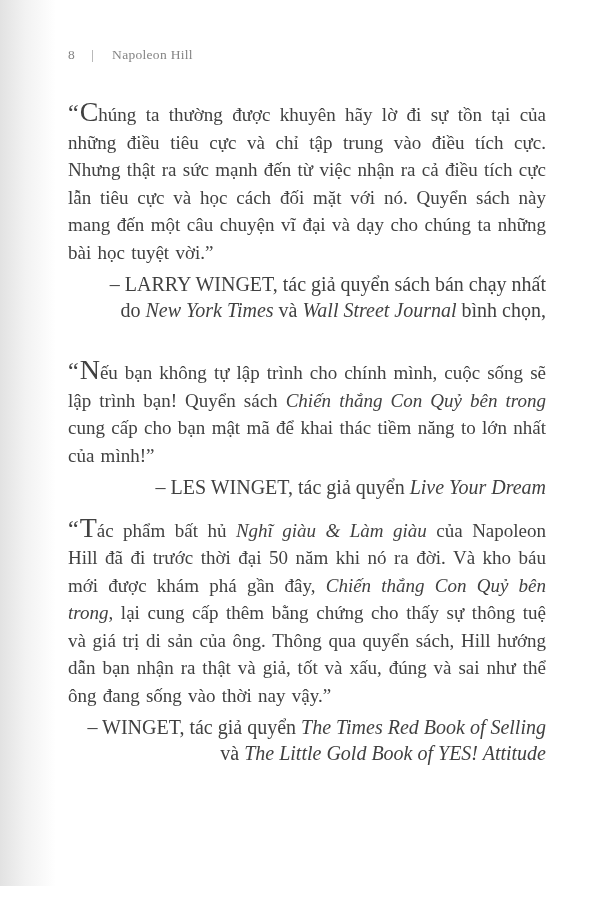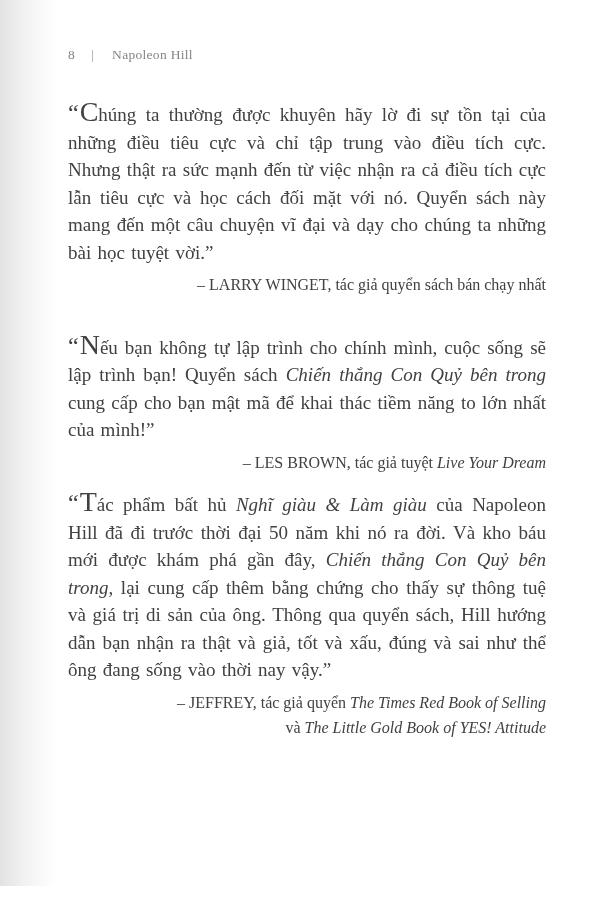--- a/index.html
+++ b/index.html
@@ -50,21 +50,21 @@
     line-height: 0;
     letter-spacing: 1px;
   }
   .lead-cap {
     font-size: 28px;
     line-height: 0;
   }
   .it { font-style: italic; }
   .attribution {
     margin-top: 6px;
-    font-size: 16px;
+    font-size: 20px;
     line-height: 25.5px;
     color: #414141;
     text-align: right;
   }
 </style>
 </head>
 <body>
 
 <div class="page">
   <div class="gutter-shadow"></div>
@@ -72,32 +72,33 @@
   <div class="content">
 
     <div class="running-header">
       <span class="pgnum">8</span><span class="divider">|</span><span>Napoleon Hill</span>
     </div>
 
     <section>
       <p class="quote-body q1"><span class="open-quote">“</span><span class="lead-cap">C</span><span><span>húng ta thường được khuyên hãy lờ đi sự tồn tại của những điều tiêu cực và chỉ tập trung vào điều tích cực. Nhưng thật ra sức mạnh đến từ việc nhận ra cả điều tích cực lẫn tiêu cực và học cách đối mặt với nó. Quyển sách này mang đến một câu chuyện vĩ đại và dạy cho chúng ta những bài học tuyệt vời.”</span></span></p>
       <div class="attribution">
           <div><span>– LARRY WINGET, tác giả quyển sách bán chạy nhất</span></div>
+          <div><span>do </span><span class="it">New York Times</span><span> và </span><span class="it">Wall Street Journal</span><span> bình chọn,</span></div>
         </div>
     </section>
 
     <section>
       <p class="quote-body q2"><span class="open-quote">“</span><span class="lead-cap">N</span><span><span>ếu bạn không tự lập trình cho chính mình, cuộc sống sẽ lập trình bạn! Quyển sách </span><span class="it">Chiến thắng Con Quỷ bên trong</span><span> cung cấp cho bạn mật mã để khai thác tiềm năng to lớn nhất của mình!”</span></span></p>
       <div class="attribution">
-          <div><span>– LES BROWN, tác giả tuyệt </span><span class="it">Live Your Dream</span></div>
+          <div><span>– LES WINGET, tác giả quyển </span><span class="it">Live Your Dream</span></div>
         </div>
     </section>
 
     <section>
       <p class="quote-body q3"><span class="open-quote">“</span><span class="lead-cap">T</span><span><span>ác phẩm bất hủ </span><span class="it">Nghĩ giàu &amp; Làm giàu</span><span> của Napoleon Hill đã đi trước thời đại 50 năm khi nó ra đời. Và kho báu mới được khám phá gần đây, </span><span class="it">Chiến thắng Con Quỷ bên trong</span><span>, lại cung cấp thêm bằng chứng cho thấy sự thông tuệ và giá trị di sản của ông. Thông qua quyển sách, Hill hướng dẫn bạn nhận ra thật và giả, tốt và xấu, đúng và sai như thể ông đang sống vào thời nay vậy.”</span></span></p>
       <div class="attribution">
-          <div><span>– JEFFREY, tác giả quyển </span><span class="it">The Times Red Book of Selling</span></div>
+          <div><span>– WINGET, tác giả quyển </span><span class="it">The Times Red Book of Selling</span></div>
           <div><span>và </span><span class="it">The Little Gold Book of YES! Attitude</span></div>
         </div>
     </section>
 
   </div>
 </div>
 
 </body></html>

